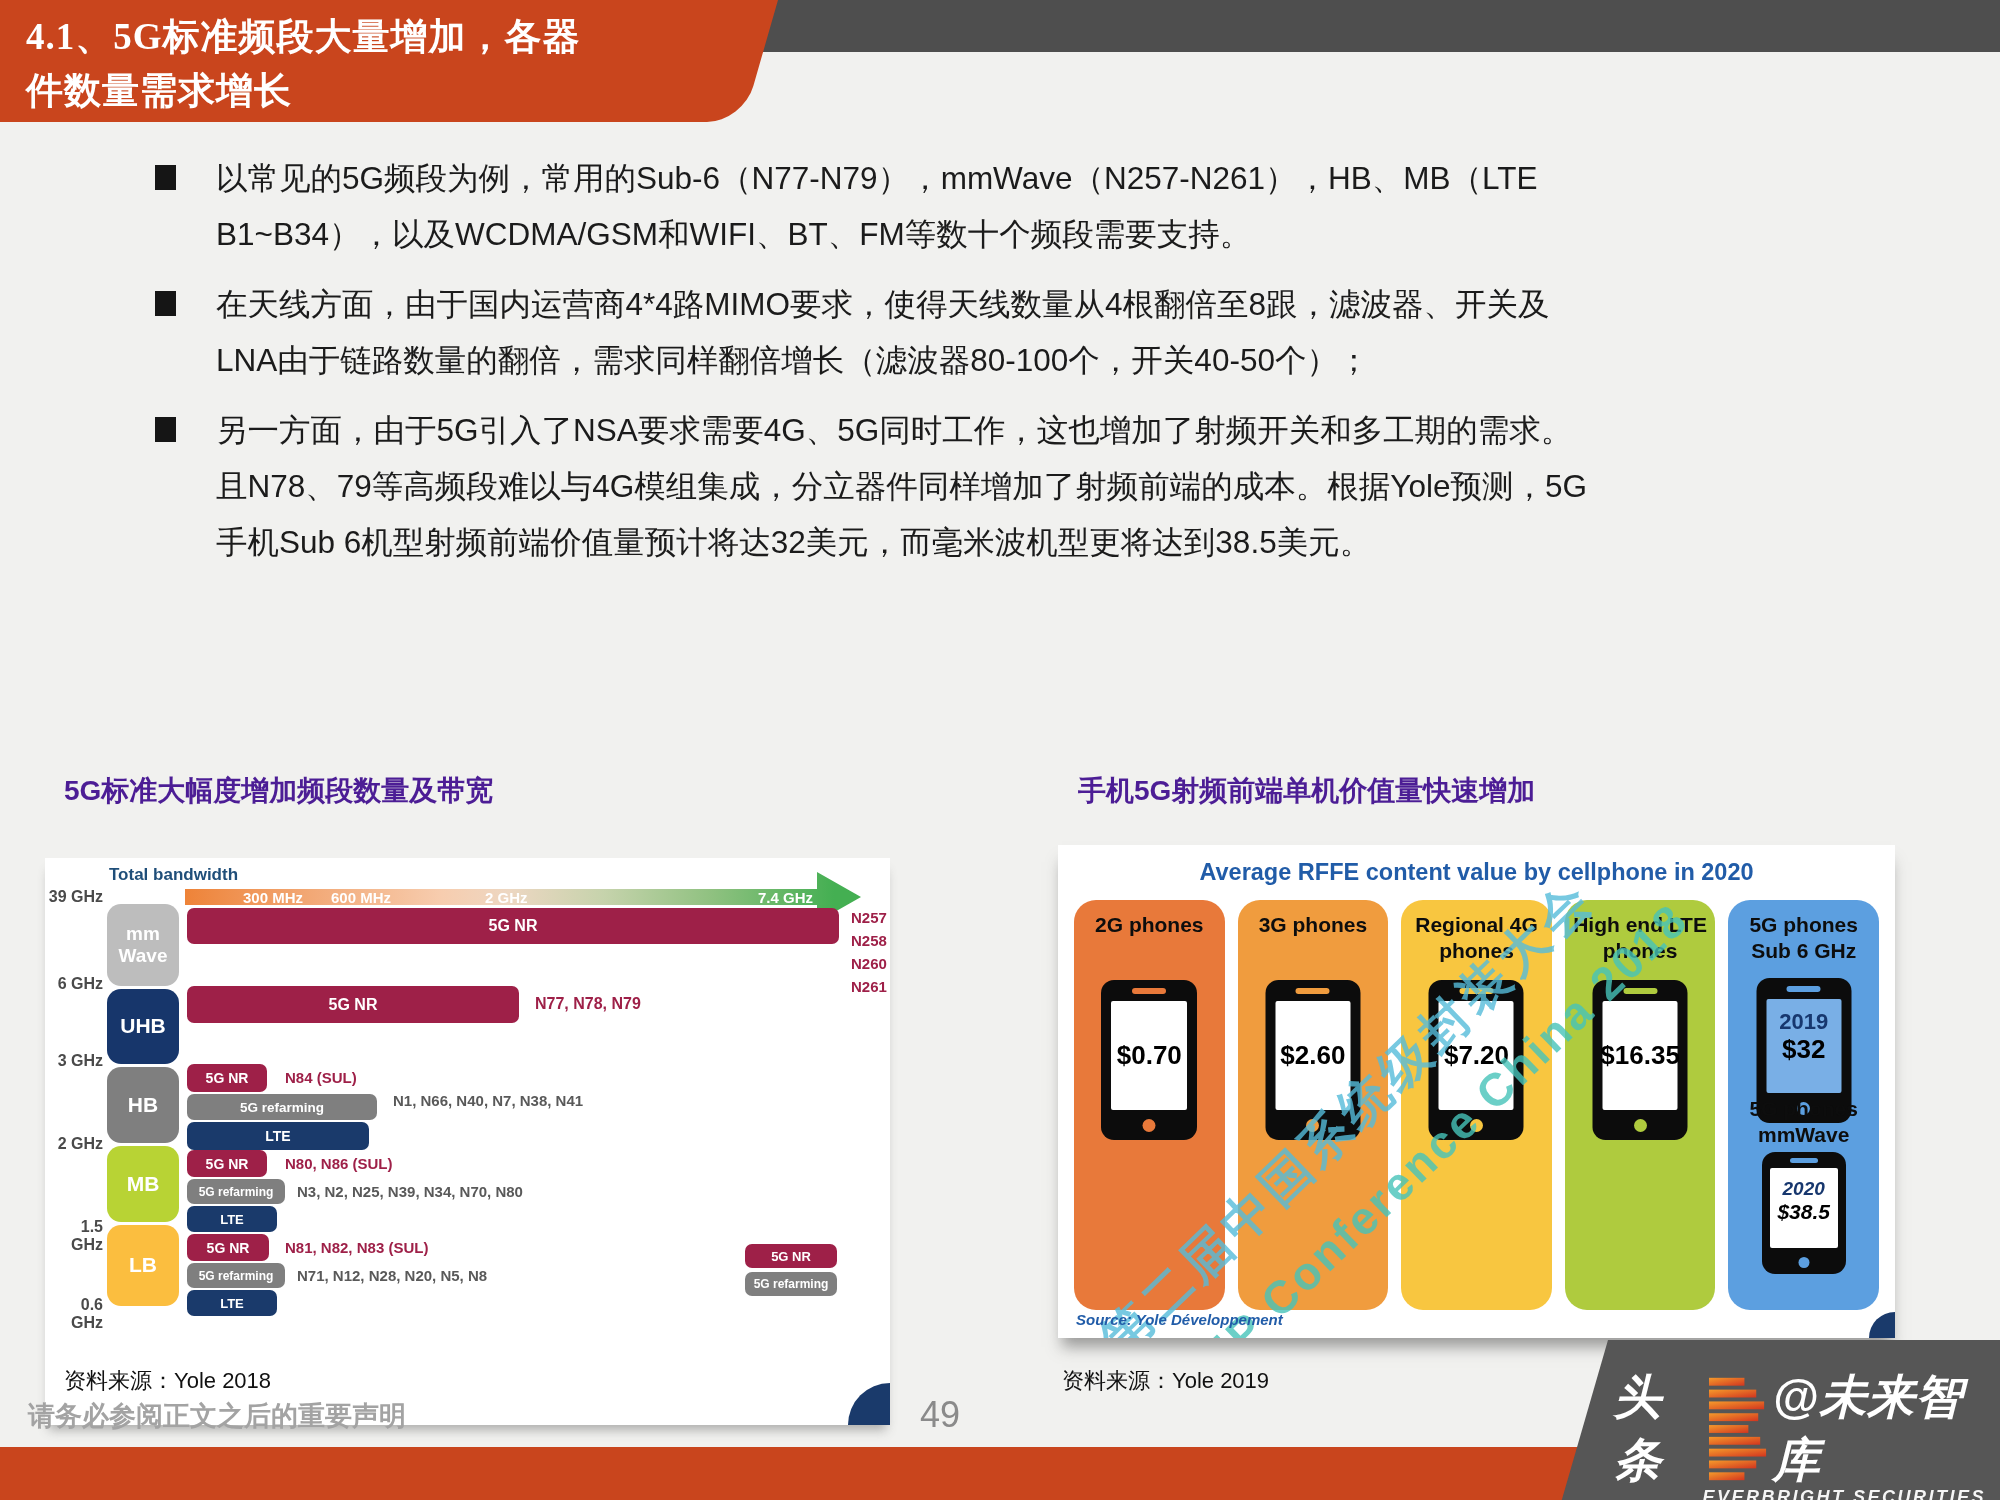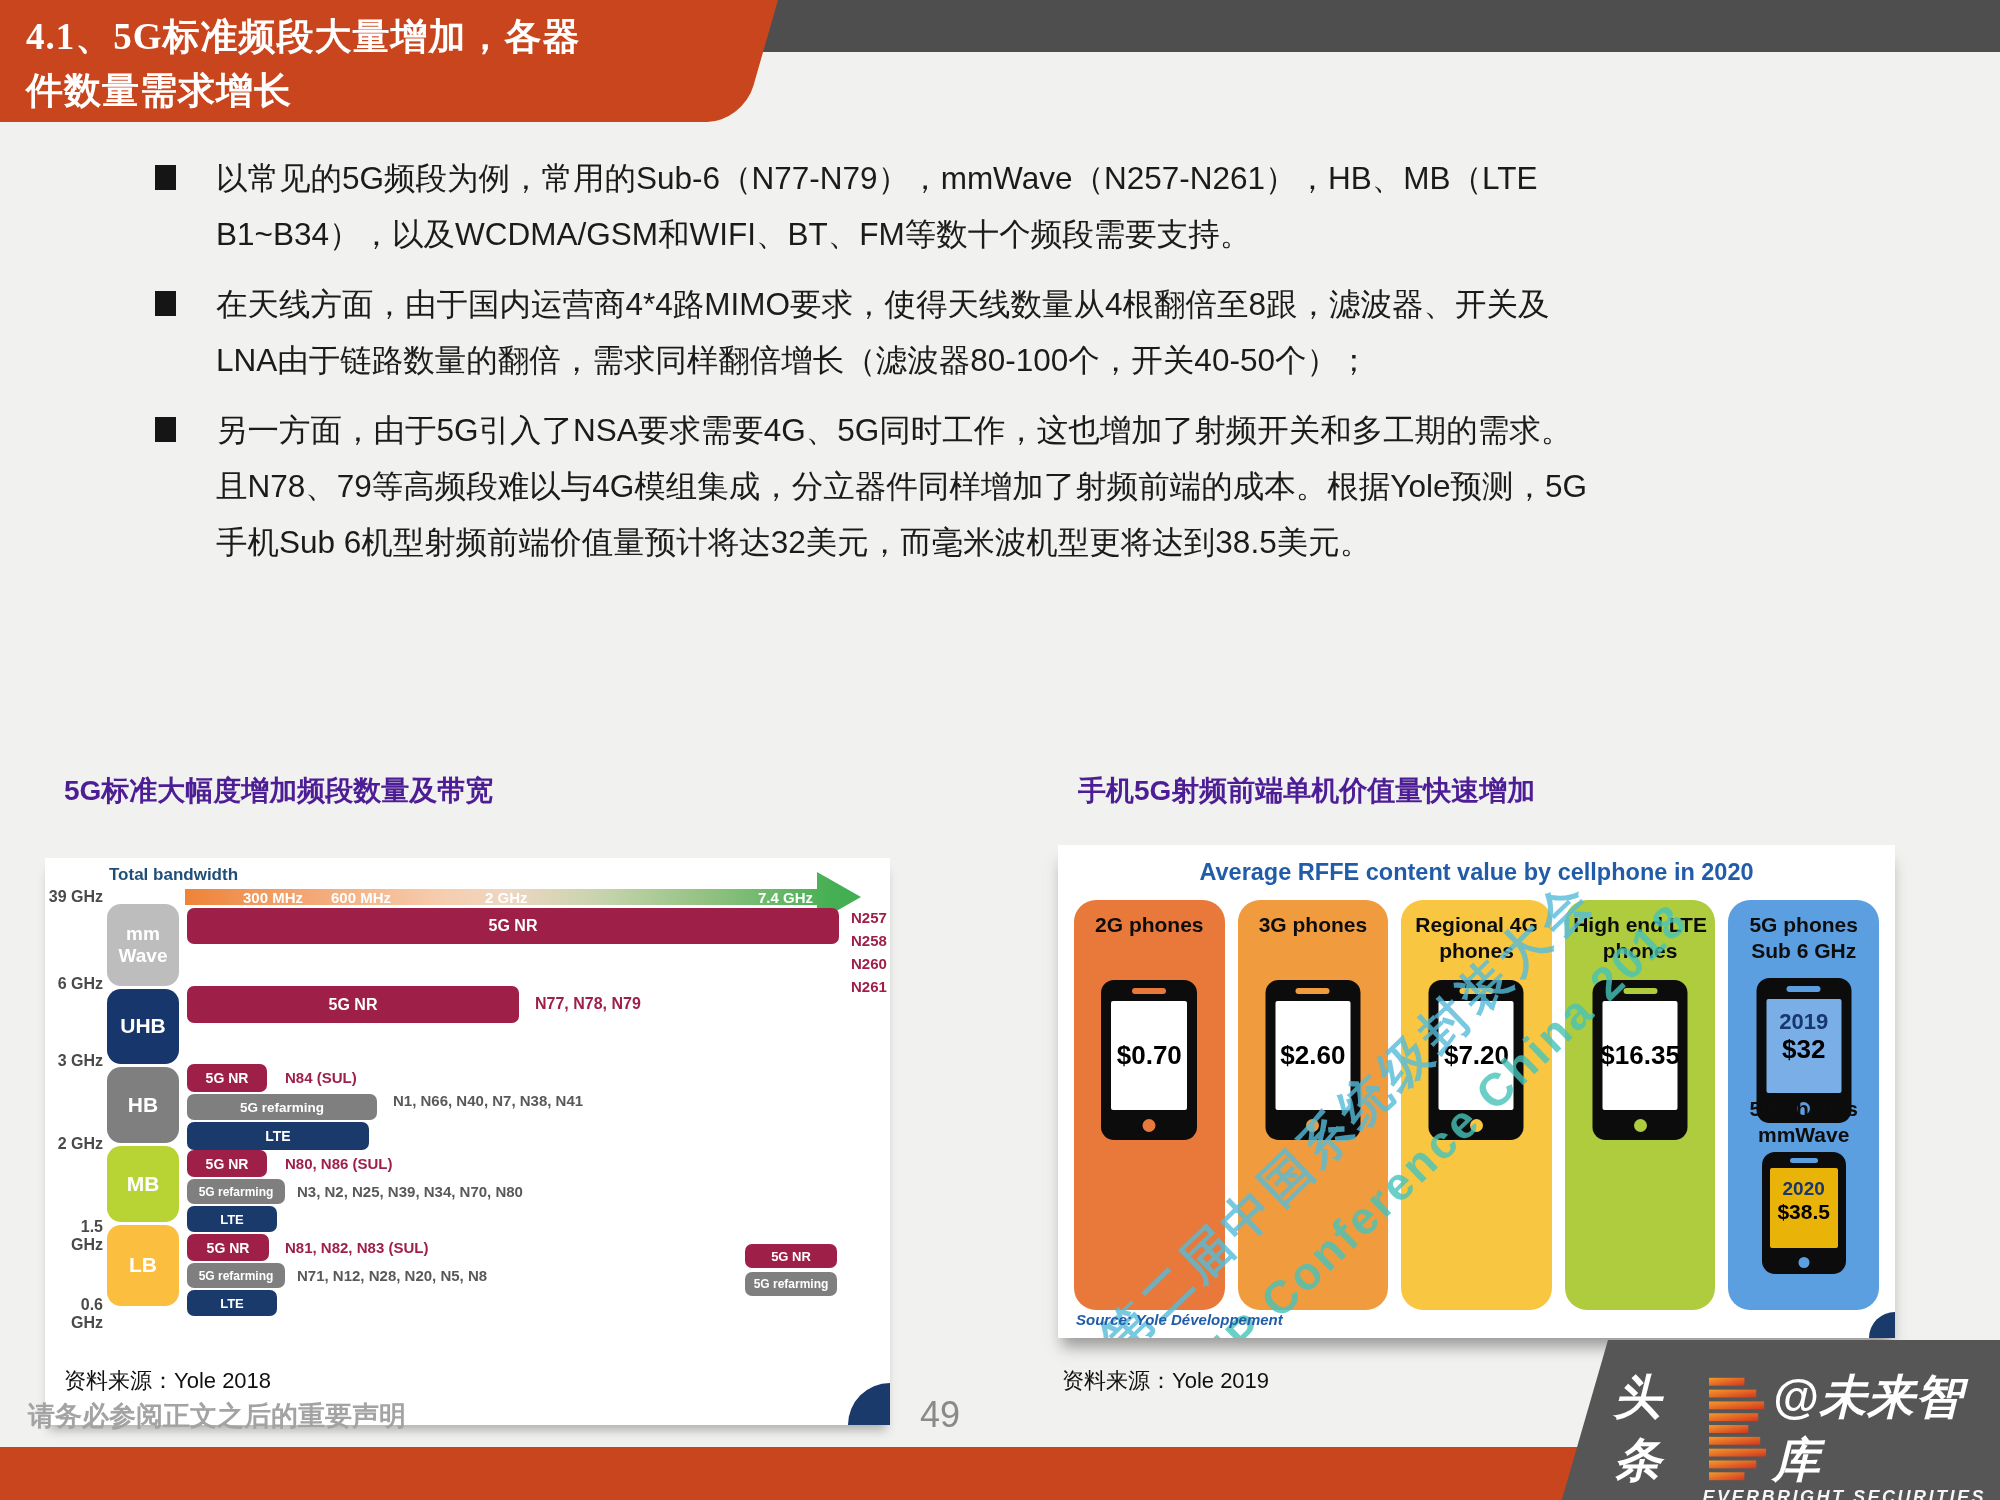--- a/index.html
+++ b/index.html
@@ -234,21 +234,21 @@
             <span>$32</span>
           </div>
           <span class="home" style="background: rgb(92, 159, 224);"></span>
         </div>
         <div class="mmlab">
           <div>5G phones</div>
           <div>mmWave</div>
         </div>
         <div class="phone" style="top:252px;width:84px;height:122px;">
           <span class="spk" style="width: 28px; height: 5px; top: 6px; background: rgb(92, 159, 224);"></span>
-          <div class="screen stack" style="inset: 16px 8px 26px; background: #eab308;">
+          <div class="screen stack" style="inset: 16px 8px 26px; background: #ffffff; font-style: italic;">
             <span class="pyear" style="font-size:19px;">2020</span>
             <span style="font-size:21px;">$38.5</span>
           </div>
           <span class="home" style="width: 11px; height: 11px; bottom: 6px; background: rgb(92, 159, 224);"></span>
         </div>
       </div>
     </div>
 
     <div class="wm wm1">第二届中国系统级封装大会</div>
     <div class="wm wm2">SiP Conference China 2018</div>

